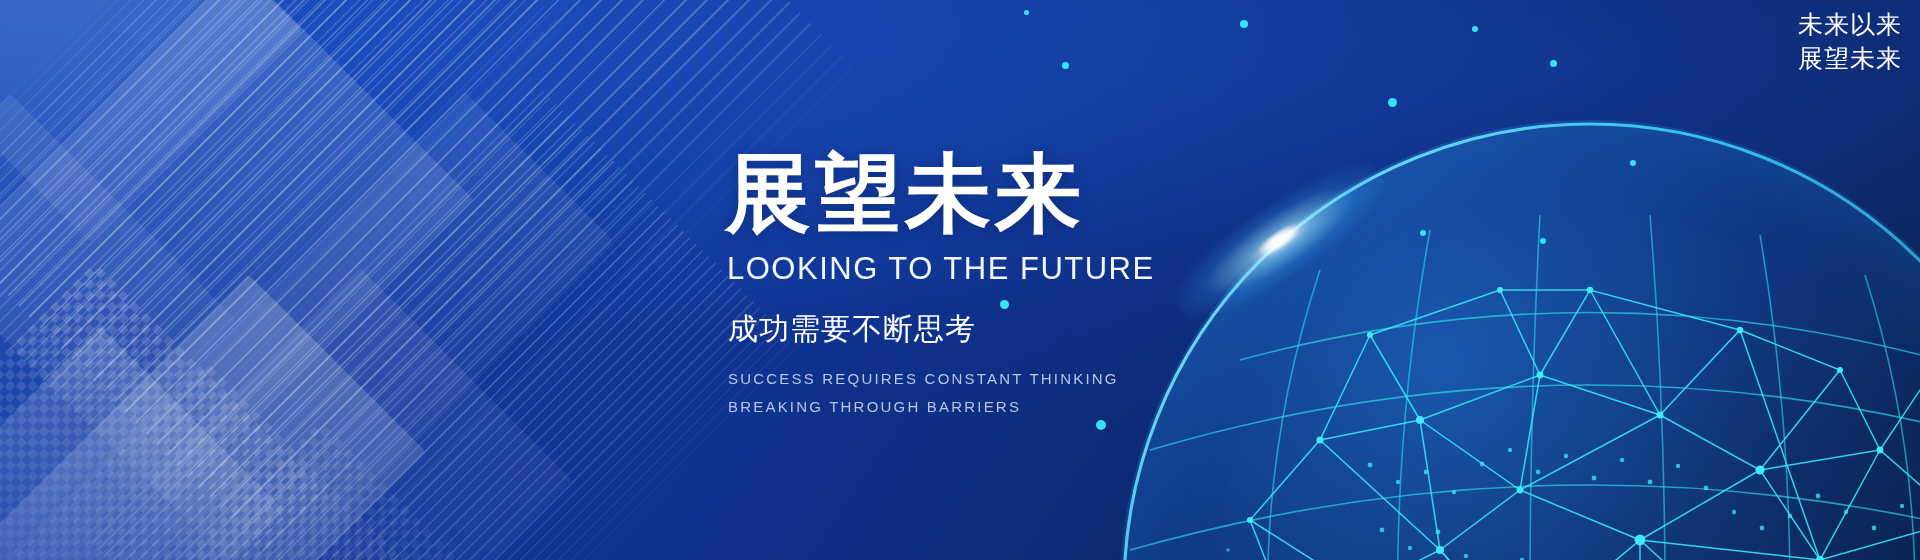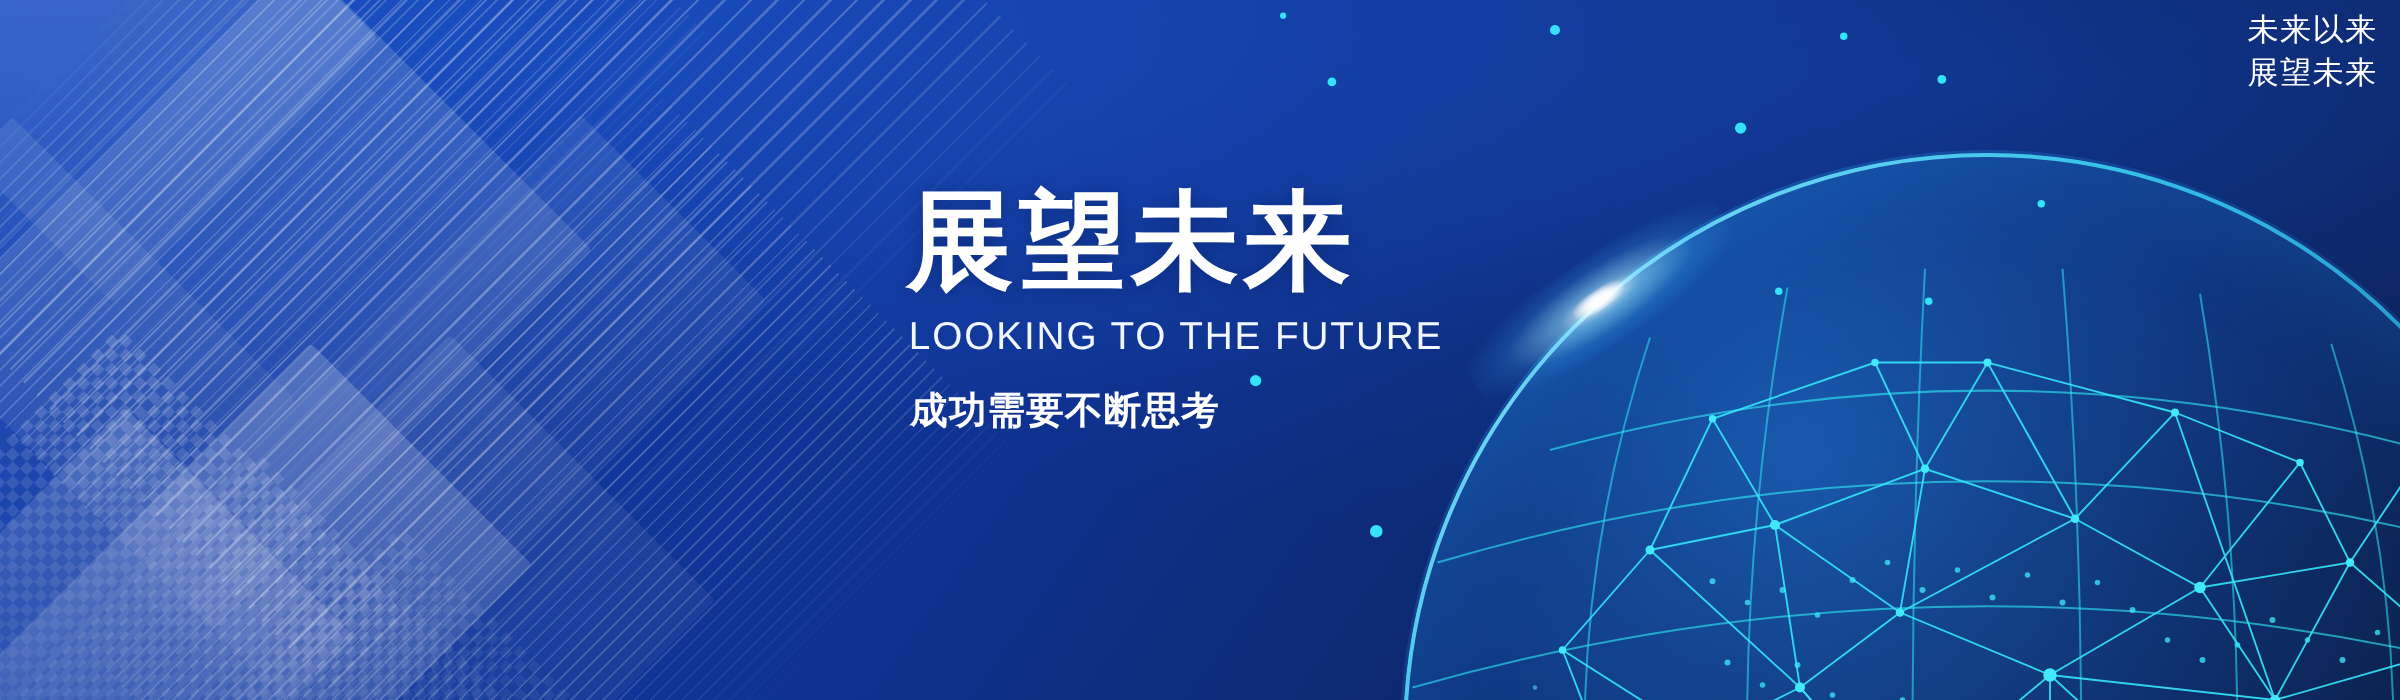--- a/index.html
+++ b/index.html
@@ -86,21 +86,21 @@
     font-size:86px;line-height:1.0;font-weight:700;color:#ffffff;
     letter-spacing:4px;margin:0;white-space:nowrap;
     text-shadow:0 2px 14px rgba(0,20,70,0.35);
   }
   .subtitle-en{
     font-size:31px;line-height:1.12;color:#f2f6ff;font-weight:300;
     letter-spacing:1.5px;margin:16px 0 0 2px;white-space:nowrap;
   }
   .subtitle-cn{
     margin:22px 0 17px 3px;
-    font-size:30px;line-height:1.32;color:#ffffff;font-weight:700;
+    font-size:30px;line-height:1.32;color:#ffffff;font-weight:400;
     letter-spacing:1px;
   }
   .subtitle-cn div{white-space:nowrap;}
   .caption-en{
     margin:14px 0 0 3px;
     font-size:15px;line-height:1.85;color:#b8c6e4;font-weight:400;
     letter-spacing:2.2px;
   }
   .caption-en div{white-space:nowrap;}
 
@@ -358,20 +358,24 @@
 
     <div class="spark" style="left:510px;top:40px;width:6px;height:6px;"></div>
   </div>
 
   <div class="copy">
     <h1 class="title">展望未来</h1>
     <div class="subtitle-en">LOOKING TO THE FUTURE</div>
     <div class="subtitle-cn">
       <div>成功需要不断思考</div>
     </div>
+    <div class="caption-en">
+      <div>SUCCESS REQUIRES CONSTANT THINKING</div>
+      <div>BREAKING THROUGH BARRIERS</div>
+    </div>
   </div>
 
   <div class="corner">
     <div>未来以来</div>
     <div>展望未来</div>
   </div>
 
 </div>
 
 </body></html>

